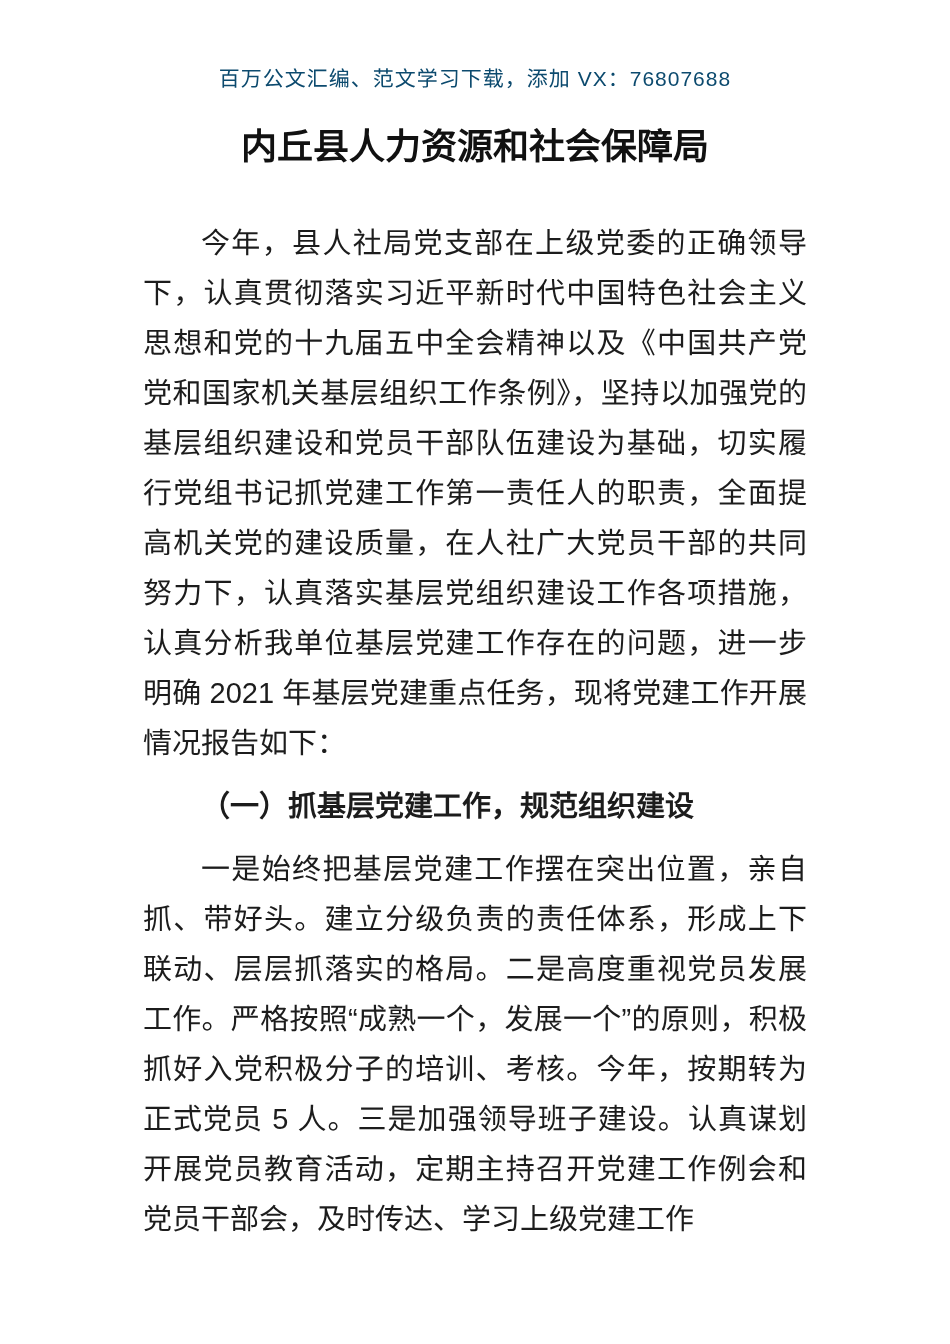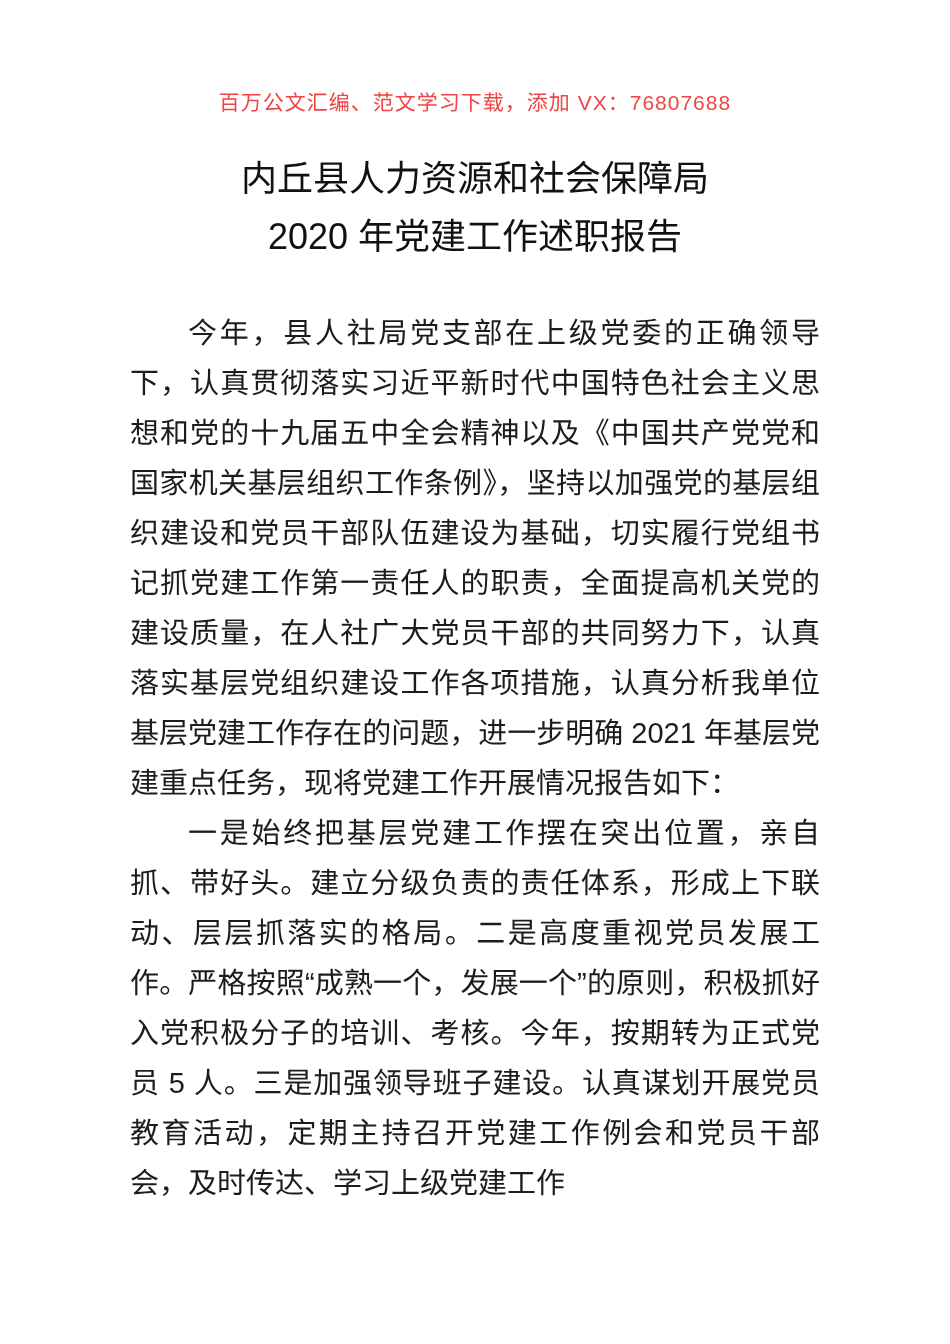--- a/index.html
+++ b/index.html
@@ -10,46 +10,46 @@
   .page {
     position: relative;
     width: 950px;
     height: 1344px;
     margin: 0 auto;
     background: #ffffff;
     overflow: hidden;
     font-family: "Liberation Sans", "DejaVu Sans", sans-serif;
   }
   .watermark {
-    padding-top: 88px;
+    padding-top: 64px;
     text-align: center;
     font-size: 21px;
     line-height: 30px;
     letter-spacing: 1px;
-    color: #ef4444;
+    color: #0c4a6e;
   }
   .doc-title {
-    margin-top: 32px;
+    margin-top: 24px;
     text-align: center;
     font-size: 36px;
     line-height: 58px;
-    font-weight: 400;
+    font-weight: 700;
     color: #111111;
   }
   .doc-body {
     width: 690px;
     margin: 42px auto 0 auto;
     font-size: 29px;
     line-height: 50px;
     color: #1c1c1c;
     text-align: justify;
     text-justify: inter-ideograph;
   }
   .doc-body p {
-    margin: 0;
+    margin: 13px;
     text-indent: 2em;
   }
   .section-heading {
     font-weight: 400;
   }
   .subsection-heading {
     font-weight: 700;
   }
   .bold {
     font-weight: 400;
@@ -57,25 +57,25 @@
 </style>
 </head>
 <body>
 
 <div class="page">
 
   <div class="watermark">百万公文汇编、范文学习下载，添加 VX：76807688</div>
 
   <div class="doc-title">
     <div>内丘县人力资源和社会保障局</div>
-    <div>2020 年党建工作述职报告</div>
   </div>
 
   <div class="doc-body">
 
     <p>今年，县人社局党支部在上级党委的正确领导下，认真贯彻落实习近平新时代中国特色社会主义思想和党的十九届五中全会精神以及《中国共产党党和国家机关基层组织工作条例》，坚持以加强党的基层组织建设和党员干部队伍建设为基础，切实履行党组书记抓党建工作第一责任人的职责，全面提高机关党的建设质量，在人社广大党员干部的共同努力下，认真落实基层党组织建设工作各项措施，认真分析我单位基层党建工作存在的问题，进一步明确 2021 年基层党建重点任务，现将党建工作开展情况报告如下：</p>
 
 
+    <p class="subsection-heading">（一）抓基层党建工作，规范组织建设</p>
 
     <p><span class="bold">一是</span><span>始终把基层党建工作摆在突出位置，亲自抓、带好头。建立分级负责的责任体系，形成上下联动、层层抓落实的格局。</span><span class="bold">二是</span><span>高度重视党员发展工作。严格按照“成熟一个，发展一个”的原则，积极抓好入党积极分子的培训、考核。今年，按期转为正式党员 5 人。</span><span class="bold">三是</span><span>加强领导班子建设。认真谋划开展党员教育活动，定期主持召开党建工作例会和党员干部会，及时传达、学习上级党建工作</span></p>
 
   </div>
 </div>
 
 </body></html>

